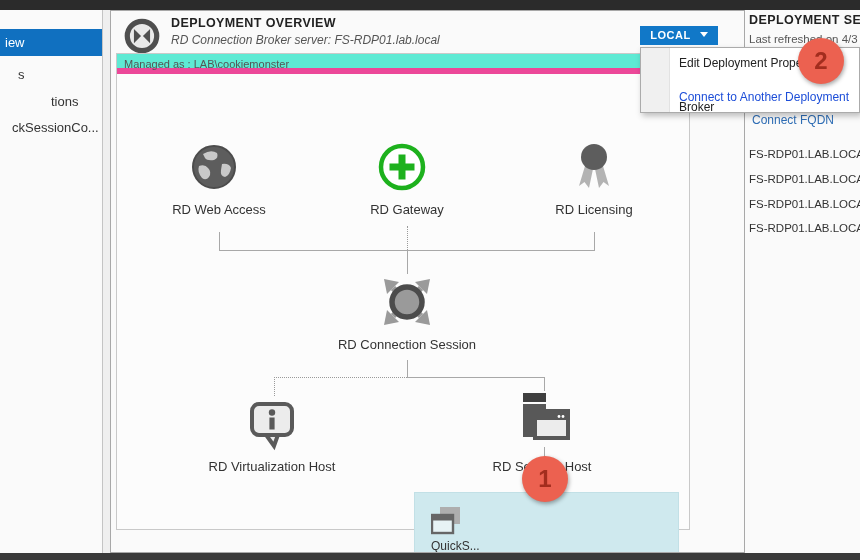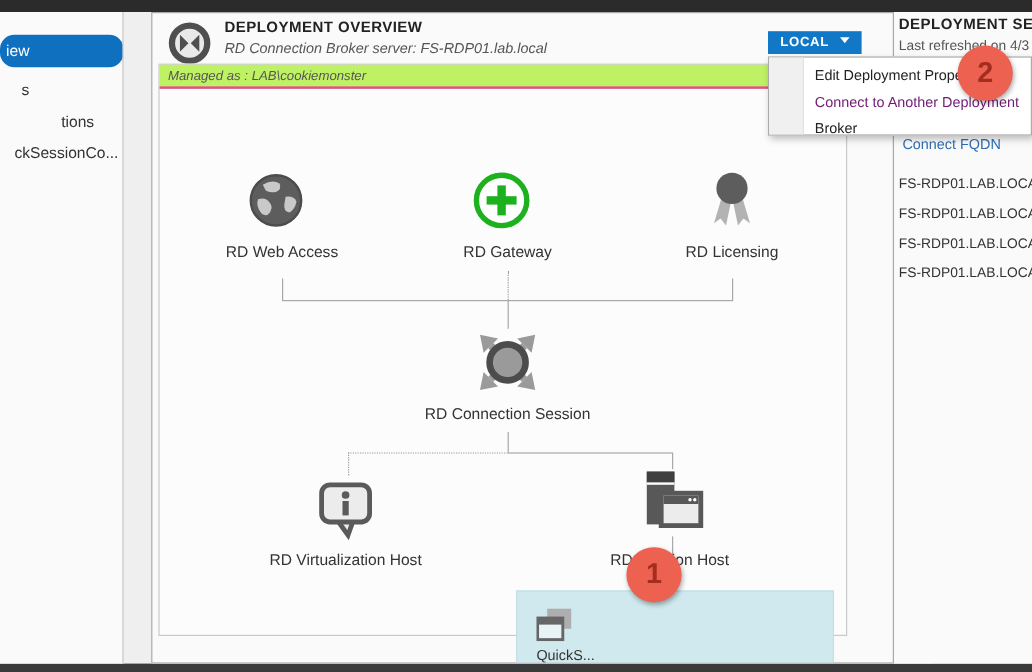--- a/index.html
+++ b/index.html
@@ -7,36 +7,36 @@
   body { font-family:"Liberation Sans", sans-serif; background:#efefef; }
   #screen { position:relative; width:860px; height:560px; overflow:hidden; background:#efefef; }
 
   .topbar    { position:absolute; left:0; top:0; width:860px; height:10px; background:#2b2b2b; }
   .bottombar { position:absolute; left:0; top:553px; width:860px; height:7px; background:#3a3a3a; }
 
   
   .sidebar { position:absolute; left:0; top:10px; width:103px; height:543px;
              background:#fafafa; border-right:1px solid #c4c4c4; overflow:hidden; }
   .nav-item { position:absolute; left:0; width:103px; height:24px; line-height:24px;
-              font-size:13px; color:#333; white-space:nowrap;border-radius:12px; }
+              font-size:13px; color:#333; white-space:nowrap; }
   .nav-item.selected { height:27px; line-height:27px; background:#1070c0; color:#fff; }
 
   
-  .main-panel { position:absolute; left:126px; top:10px; width:652px; height:543px;
+  .main-panel { position:absolute; left:110px; top:10px; width:652px; height:543px;
                 background:#fafafa; border:1px solid #a8a8a8; overflow:hidden; }
   .hdr-icon { position:absolute; left:12px; top:6px; width:38px; height:38px; }
   .panel-title { position:absolute; left:60px; top:5px; font-size:12.5px; font-weight:bold;
                  color:#222; letter-spacing:.4px; white-space:nowrap; }
   .panel-sub { position:absolute; left:60px; top:22px; font-size:12px; color:#555; white-space:nowrap;font-style:italic; }
 
   .deploy-box { position:absolute; left:5px; top:42px; width:574px; height:477px;
                 border:1px solid #c9c9c9; background:#fcfcfc; }
-  .managed-bar { position:absolute; left:0; top:0; width:100%; height:20px; background:#bef264;
-                 border-bottom:2px solid #ec4899; font-size:11px; color:#555;
-                 line-height:20px; padding-left:7px;font-style:italic; }
+  .managed-bar { position:absolute; left:0; top:0; width:100%; height:20px; background:#5eead4;
+                 border-bottom:6px solid #ec4899; font-size:11px; color:#555;
+                 line-height:20px; padding-left:7px; }
 
   .node-label { position:absolute; width:160px; text-align:center; font-size:13px; color:#333; white-space:nowrap; }
   .icon-box { position:absolute; }
 
   .line  { position:absolute; background:#a8a8a8; }
   .vline { width:1px; }
   .hline { height:1px; }
   .vdot  { position:absolute; width:0; border-left:1px dotted #9a9a9a; }
   .hdot  { position:absolute; height:0; border-top:1px dotted #9a9a9a; }
 
@@ -49,21 +49,21 @@
                color:#fff; font-size:11px; font-weight:bold; text-align:center; line-height:19px;
                letter-spacing:.5px; cursor:pointer; z-index:30; }
   .tasks-caret { display:inline-block; width:0; height:0; margin-left:9px; vertical-align:2px;
                  border-left:4px solid transparent; border-right:4px solid transparent;
                  border-top:5px solid #fff; }
   .tasks-menu { position:absolute; left:640px; top:47px; width:220px; height:66px; background:#fff;
                 border:1px solid #ababab; box-shadow:2px 3px 6px rgba(0,0,0,.25); z-index:25; }
   .menu-gutter { position:absolute; left:0; top:0; width:29px; height:100%; background:#f0f0f0;
                  border-right:1px solid #e2e2e2; }
   .menu-item { position:absolute; left:38px; height:16px; font-size:12px; color:#222; white-space:nowrap; cursor:pointer; }
-  .menu-item.disabled { color:#701a75; cursor:default; }
+  .menu-item.disabled { color:#1d4ed8; cursor:default;margin-top:12px; }
 
   
   .right-panel { position:absolute; left:744px; top:10px; width:116px; height:543px;
                  background:#fafafa; border-left:1px solid #a8a8a8; overflow:hidden; }
   .rp-title { position:absolute; left:4px; top:3px; font-size:12.5px; font-weight:bold; color:#222;
               letter-spacing:.4px; white-space:nowrap; }
   .rp-refreshed { position:absolute; left:4px; top:23px; font-size:11.5px; color:#555; white-space:nowrap; }
   .rp-colhdr { position:absolute; left:7px; top:103px; font-size:12px; color:#2e6db5; white-space:nowrap; cursor:pointer; }
   .rp-row { position:absolute; left:4px; font-size:11.5px; color:#333; white-space:nowrap; }
 

